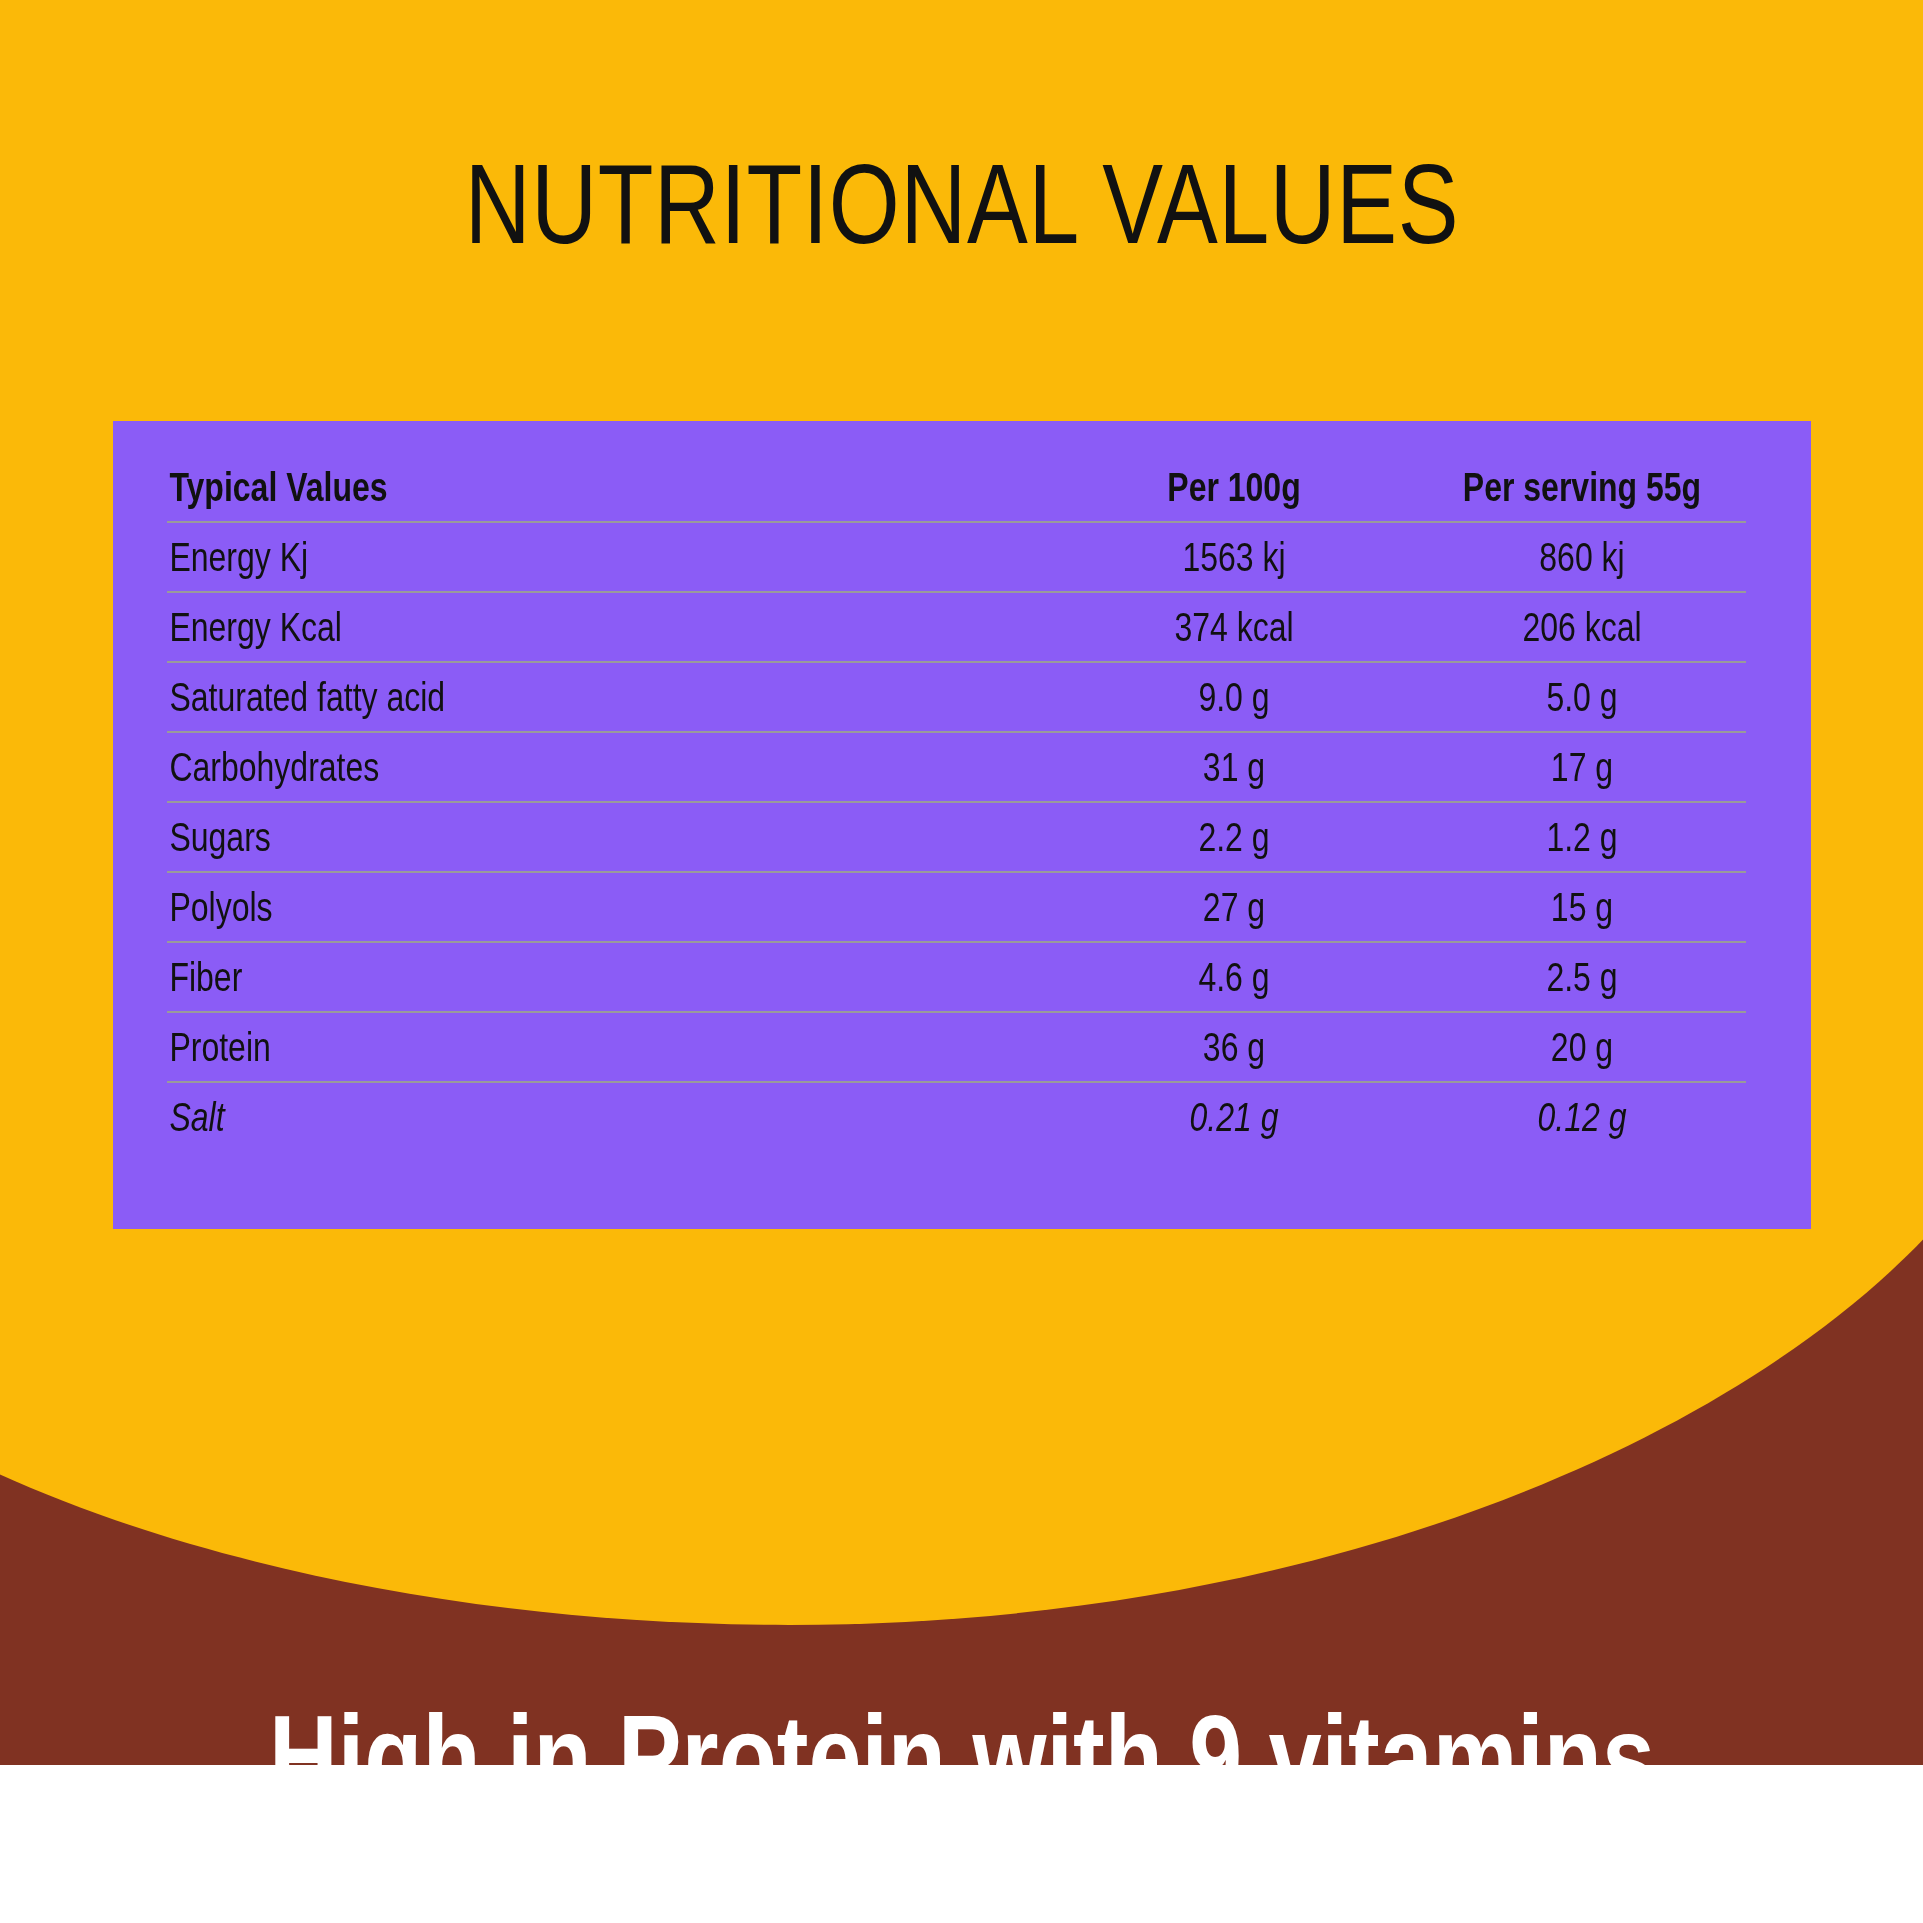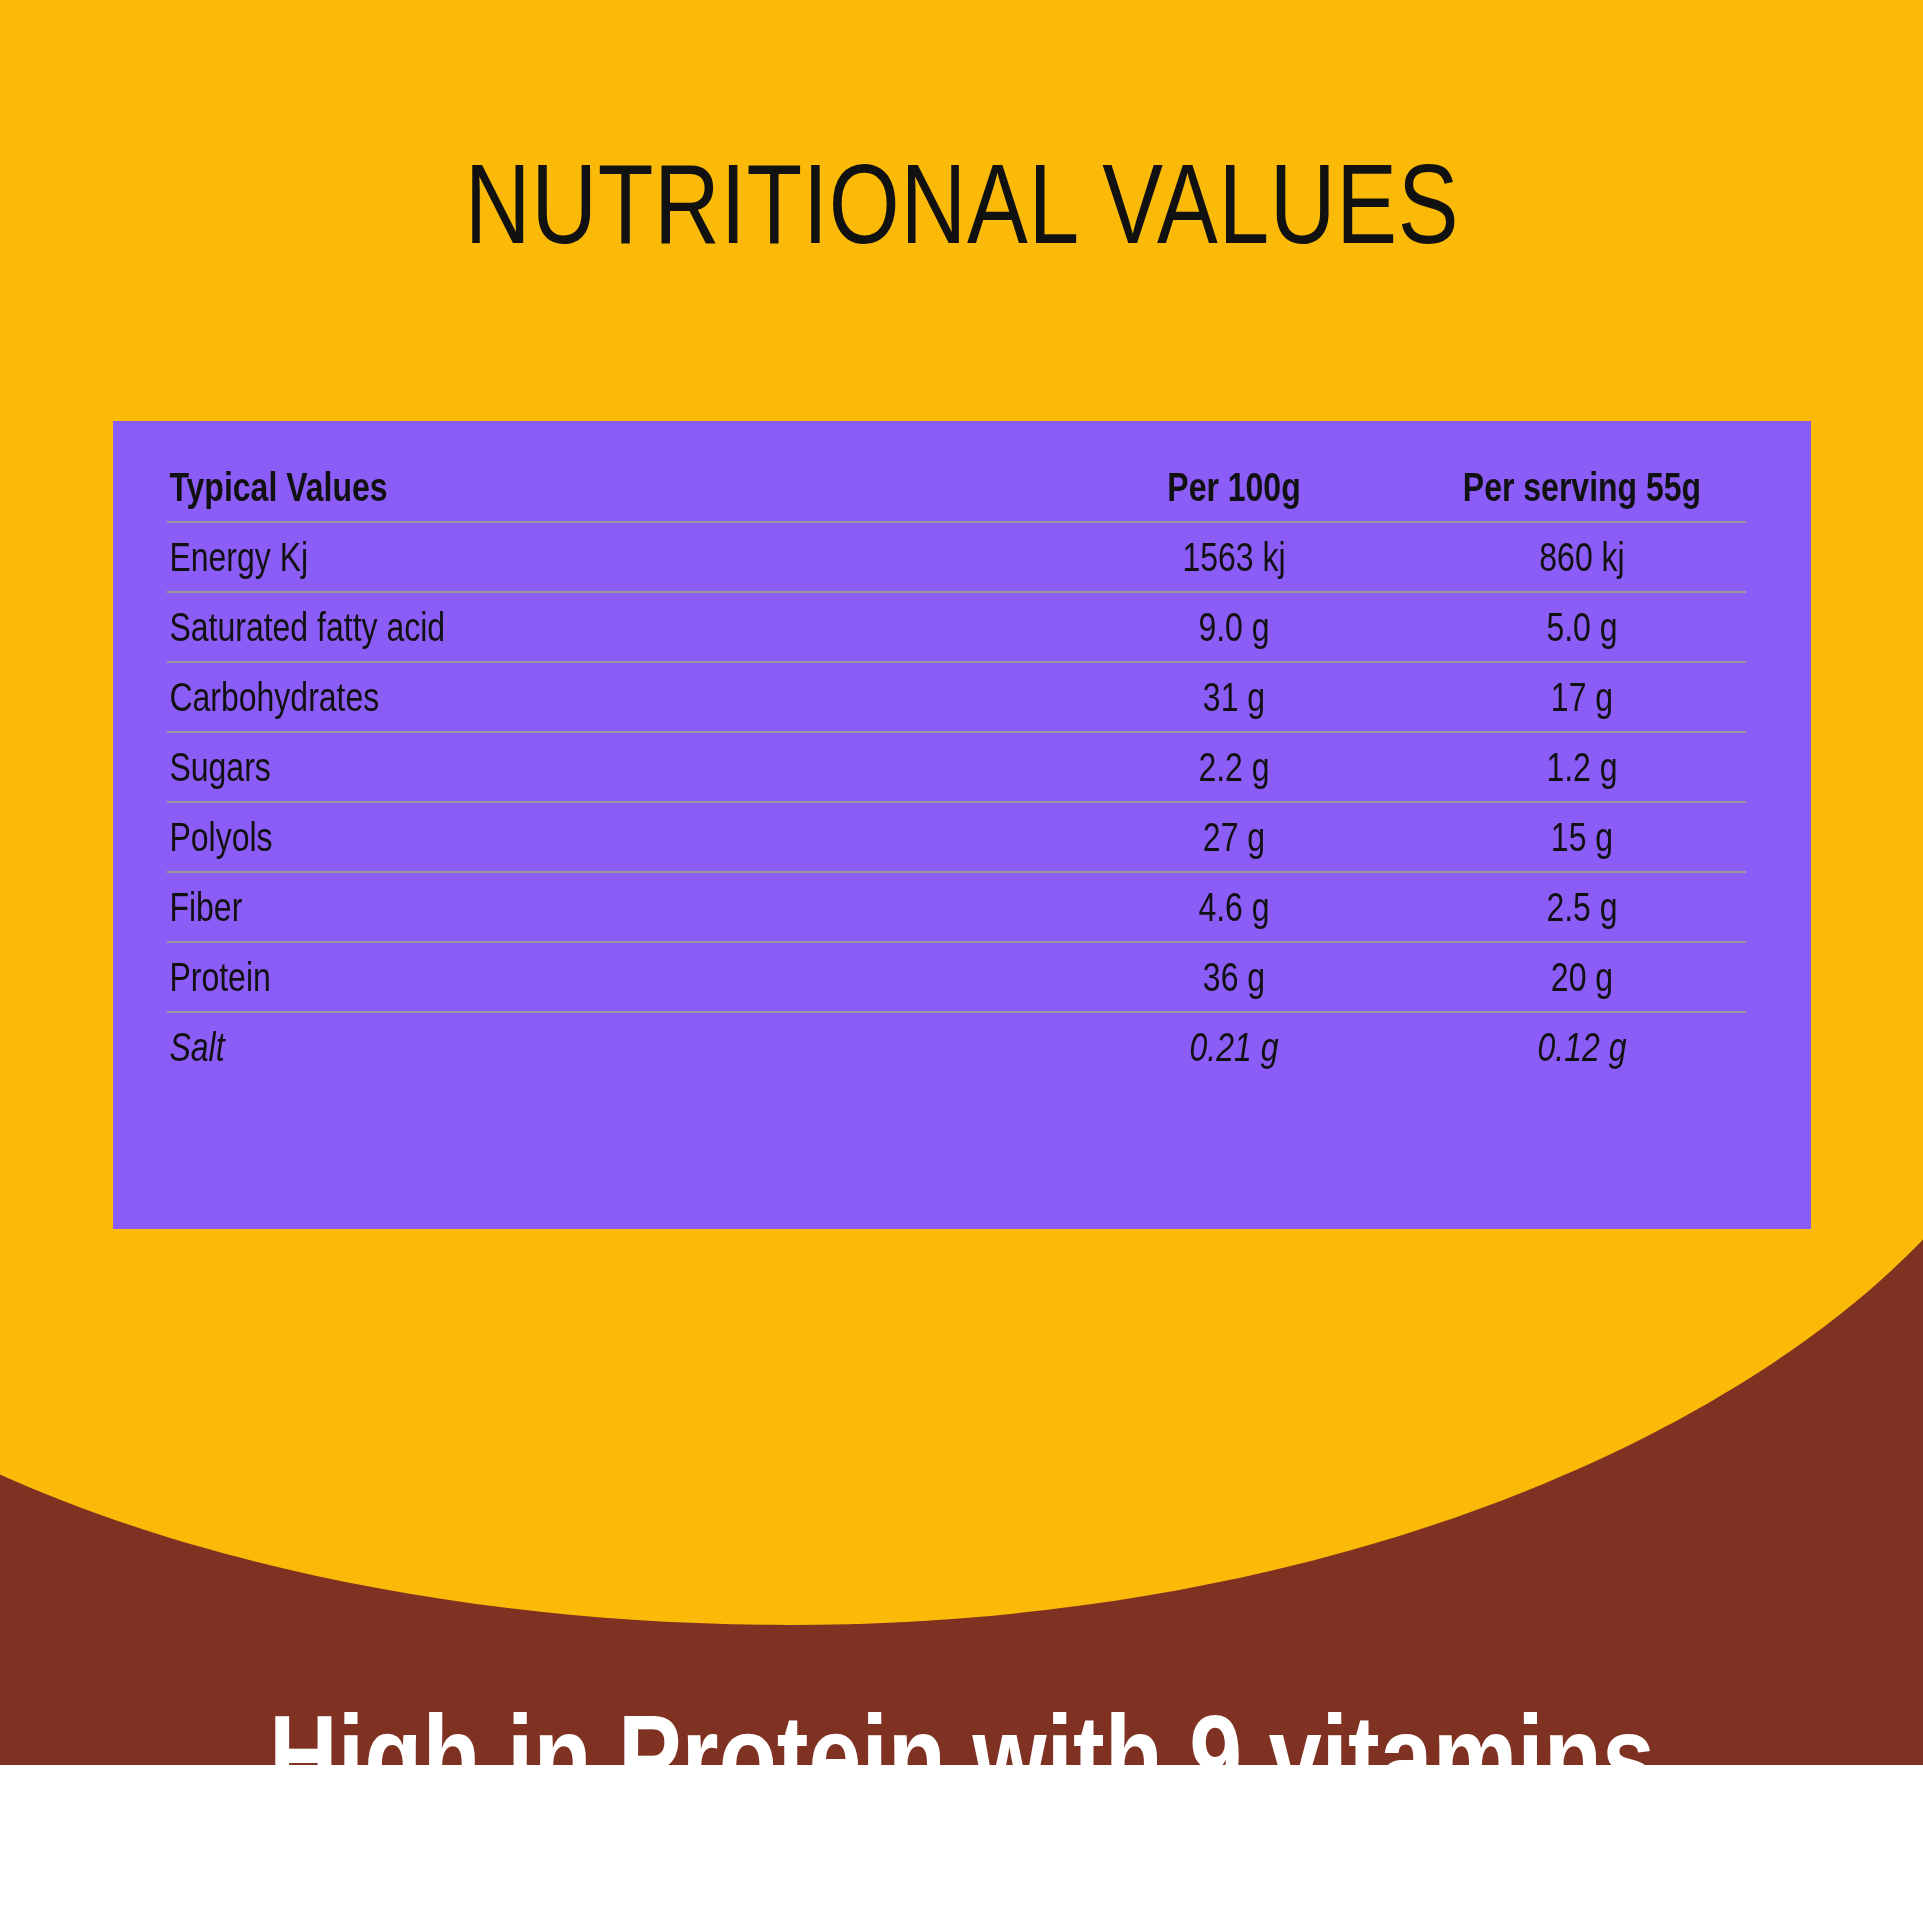--- a/index.html
+++ b/index.html
@@ -165,20 +165,31 @@
             </td>
           <td class="col-val">
               <span class="cell-txt">1563 kj</span>
             </td>
           <td class="col-val">
               <span class="cell-txt">860 kj</span>
             </td>
         </tr>
         <tr>
           <td class="col-label">
+              <span class="cell-txt">Energy Kcal</span>
+            </td>
+          <td class="col-val">
+              <span class="cell-txt">374 kcal</span>
+            </td>
+          <td class="col-val">
+              <span class="cell-txt">206 kcal</span>
+            </td>
+        </tr>
+        <tr>
+          <td class="col-label">
               <span class="cell-txt">Saturated fatty acid</span>
             </td>
           <td class="col-val">
               <span class="cell-txt">9.0 g</span>
             </td>
           <td class="col-val">
               <span class="cell-txt">5.0 g</span>
             </td>
         </tr>
         <tr>

